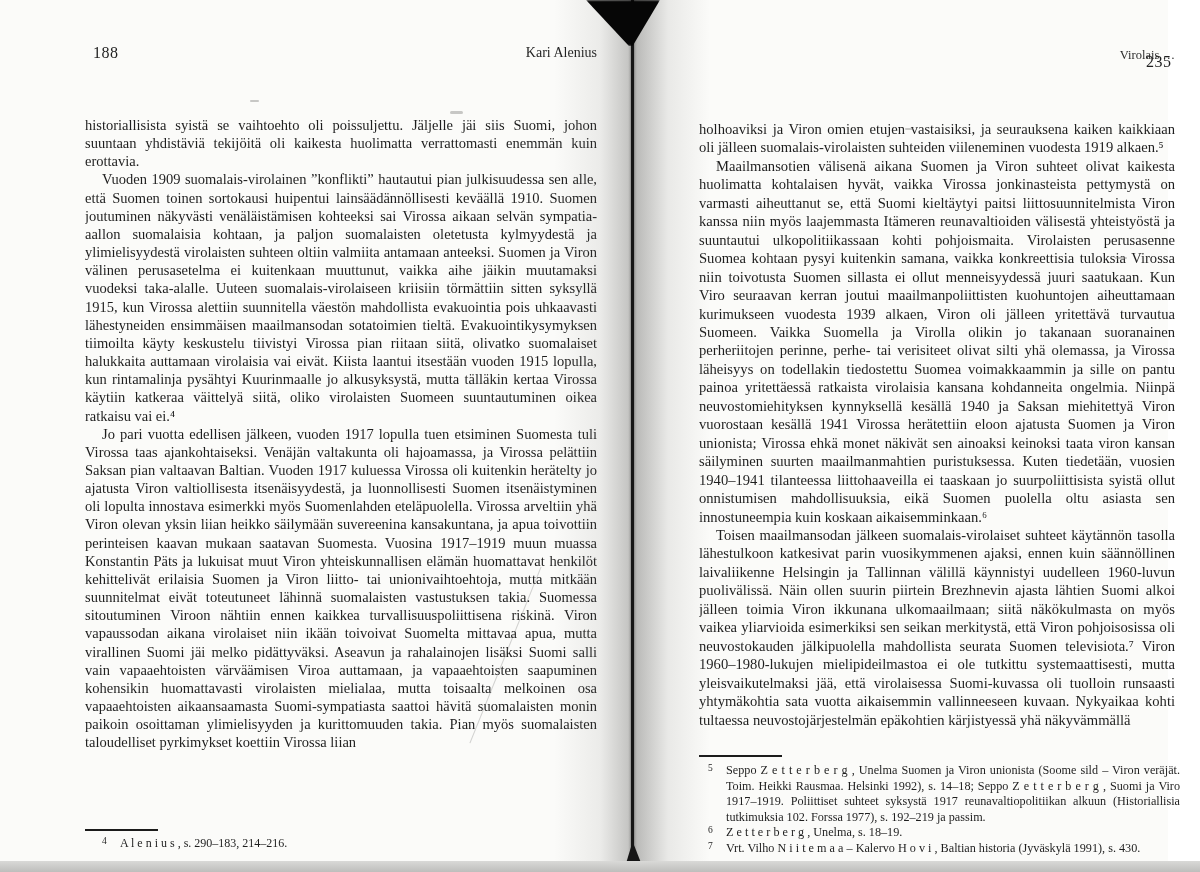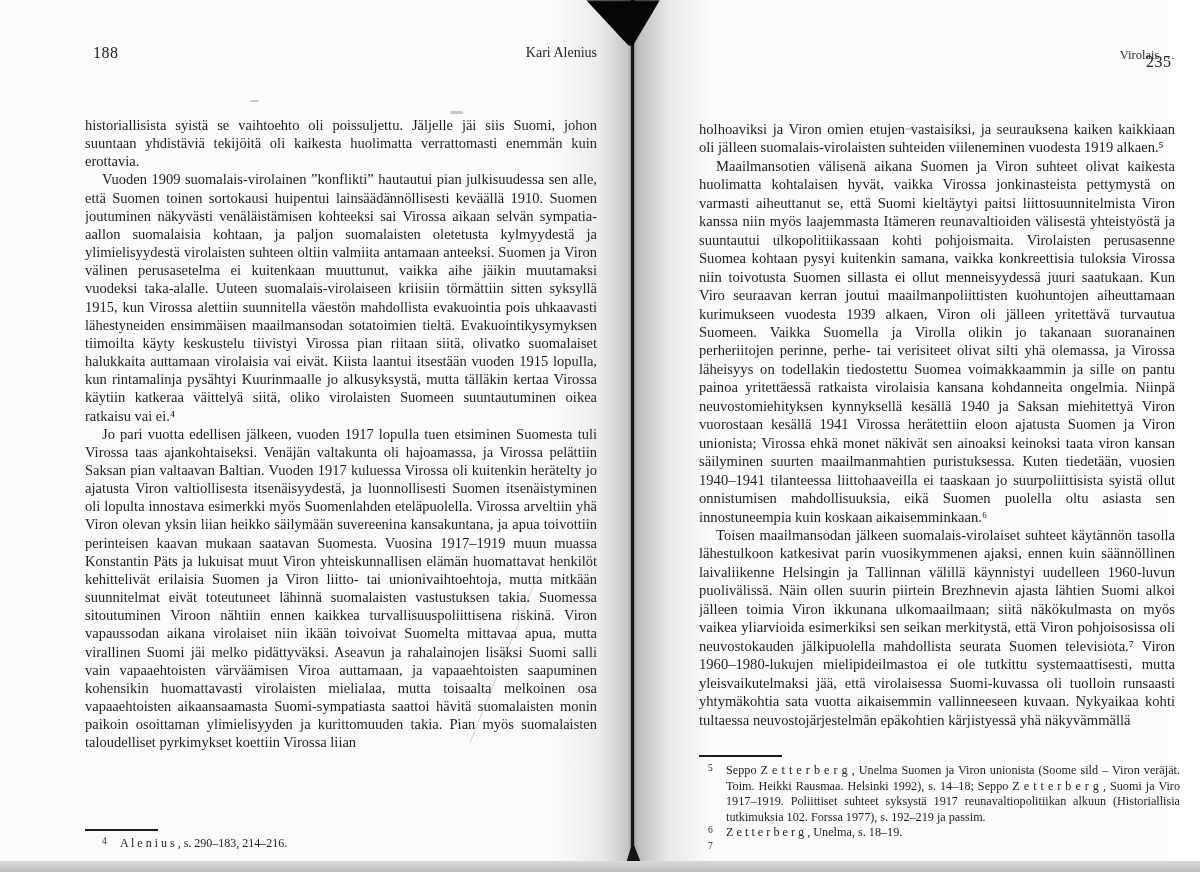--- a/index.html
+++ b/index.html
@@ -161,20 +161,21 @@
     <div class="fn">
       <span class="fn-marker">5</span>
       <span class="fn-text">Seppo Z e t t e r b e r g , Unelma Suomen ja Viron unionista (Soome sild – Viron veräjät. Toim. Heikki Rausmaa. Helsinki 1992), s. 14–18; Seppo Z e t t e r b e r g , Suomi ja Viro 1917–1919. Poliittiset suhteet syksystä 1917 reunavaltiopolitiikan alkuun (Historiallisia tutkimuksia 102. Forssa 1977), s. 192–219 ja passim.</span>
     </div>
     <div class="fn">
       <span class="fn-marker">6</span>
       <span class="fn-text">Z e t t e r b e r g , Unelma, s. 18–19.</span>
     </div>
     <div class="fn">
       <span class="fn-marker">7</span>
+      <span class="fn-text">Vrt. Vilho N i i t e m a a – Kalervo H o v i , Baltian historia (Jyväskylä 1991), s. 430.</span>
     </div>
   </div>
 
   <div class="gutter-shade-left"></div>
   <div class="gutter-shade-right"></div>
   <div class="gutter-line"></div>
   <div class="gutter-wedge-top"></div>
   <div class="gutter-wedge-bottom"></div>
   <div class="scan-edge-bottom"></div>
   <div class="speck speck-1"></div>

